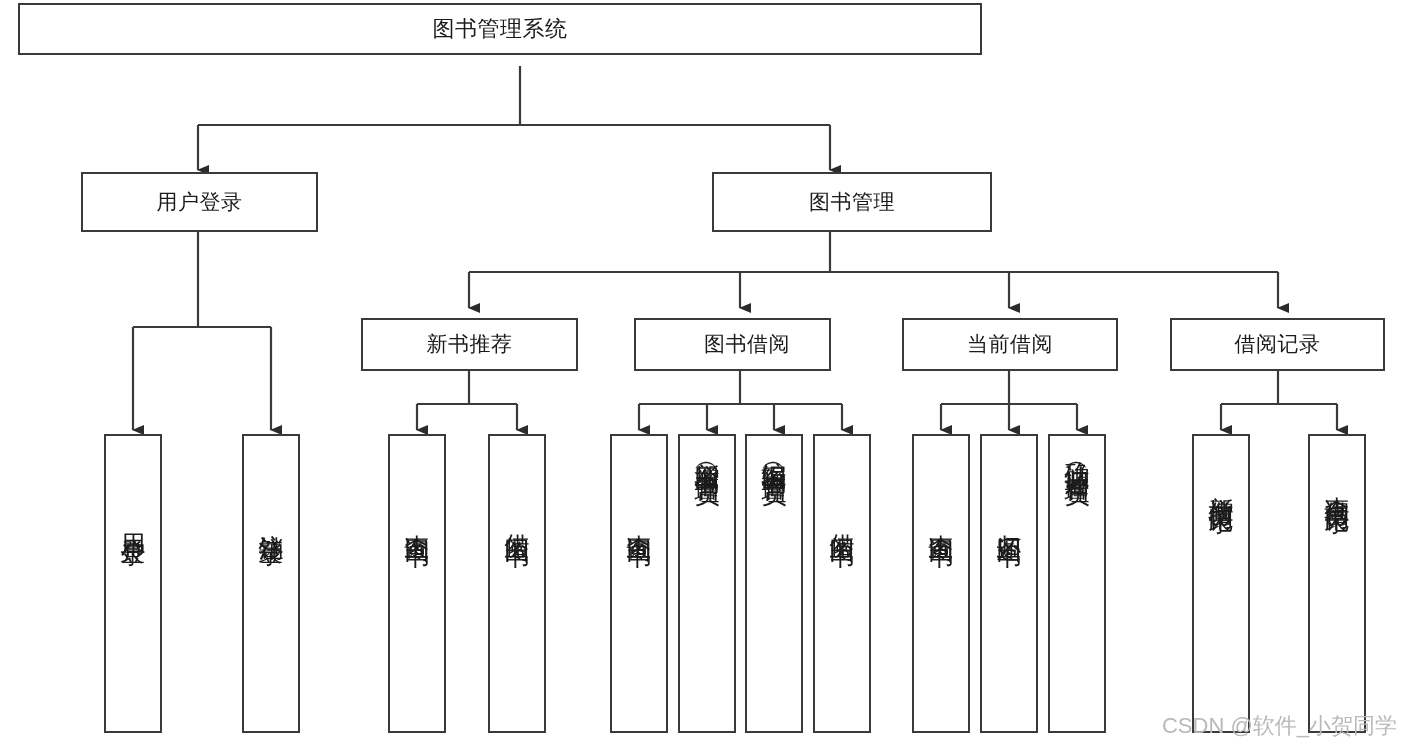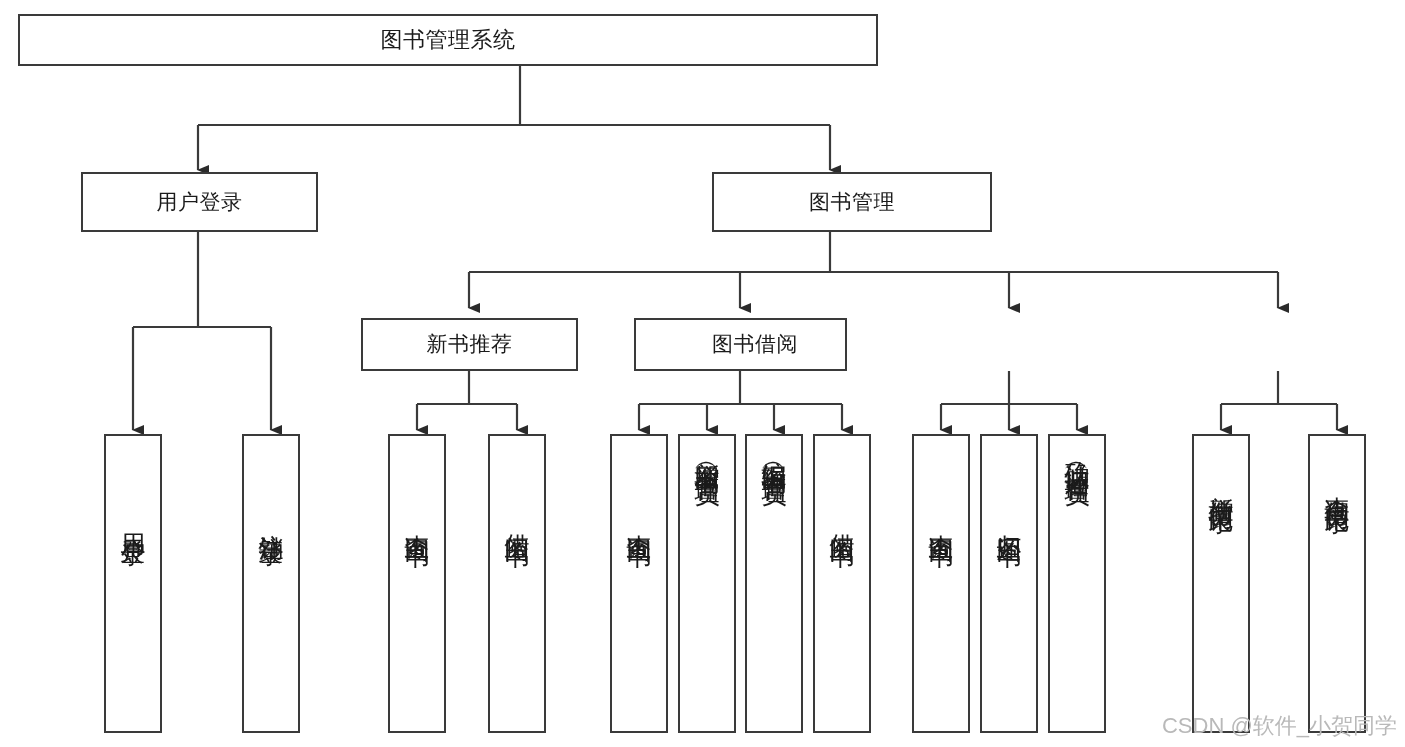--- a/index.html
+++ b/index.html
@@ -124,36 +124,42 @@
       <path d="M1009,404 L1009,430" marker-end="url(#arrowhead)"></path>
       <path d="M1077,404 L1077,430" marker-end="url(#arrowhead)"></path>
 
       <path d="M1278,371 L1278,404"></path>
       <path d="M1221,404 L1337,404"></path>
       <path d="M1221,404 L1221,430" marker-end="url(#arrowhead)"></path>
       <path d="M1337,404 L1337,430" marker-end="url(#arrowhead)"></path>
     </g>
   </svg>
 
-  <div class="node horiz root" style="left:18px; top:14px; width:860px; height:52px;">
+  <div class="node horiz root" style="left:18px; top:3px; width:964px; height:52px;">
     <span class="label">图书管理系统</span>
   </div>
 
   <div class="node horiz" style="left:81px; top:172px; width:237px; height:60px;">
     <span class="label">用户登录</span>
   </div>
   <div class="node horiz" style="left:712px; top:172px; width:280px; height:60px;">
     <span class="label">图书管理</span>
   </div>
 
   <div class="node horiz" style="left:361px; top:318px; width:217px; height:53px;">
     <span class="label">新书推荐</span>
   </div>
-  <div class="node horiz" style="left:634px; top:318px; width:213px; height:53px;padding-left:29px;">
+  <div class="node horiz" style="left:634px; top:318px; width:197px; height:53px;padding-left:29px;">
     <span class="label">图书借阅</span>
+  </div>
+  <div class="node horiz" style="left:902px; top:318px; width:216px; height:53px;">
+    <span class="label">当前借阅</span>
+  </div>
+  <div class="node horiz" style="left:1170px; top:318px; width:215px; height:53px;">
+    <span class="label">借阅记录</span>
   </div>
 
   <div class="node vert" style="left:104px; top:434px; width:58px; height:299px; padding-top:78px;">
     <span class="label">用户登录</span>
   </div>
   <div class="node vert" style="left:242px; top:434px; width:58px; height:299px; padding-top:78px;">
     <span class="label">注销登录</span>
   </div>
 
   <div class="node vert" style="left:388px; top:434px; width:58px; height:299px; padding-top:78px;">

